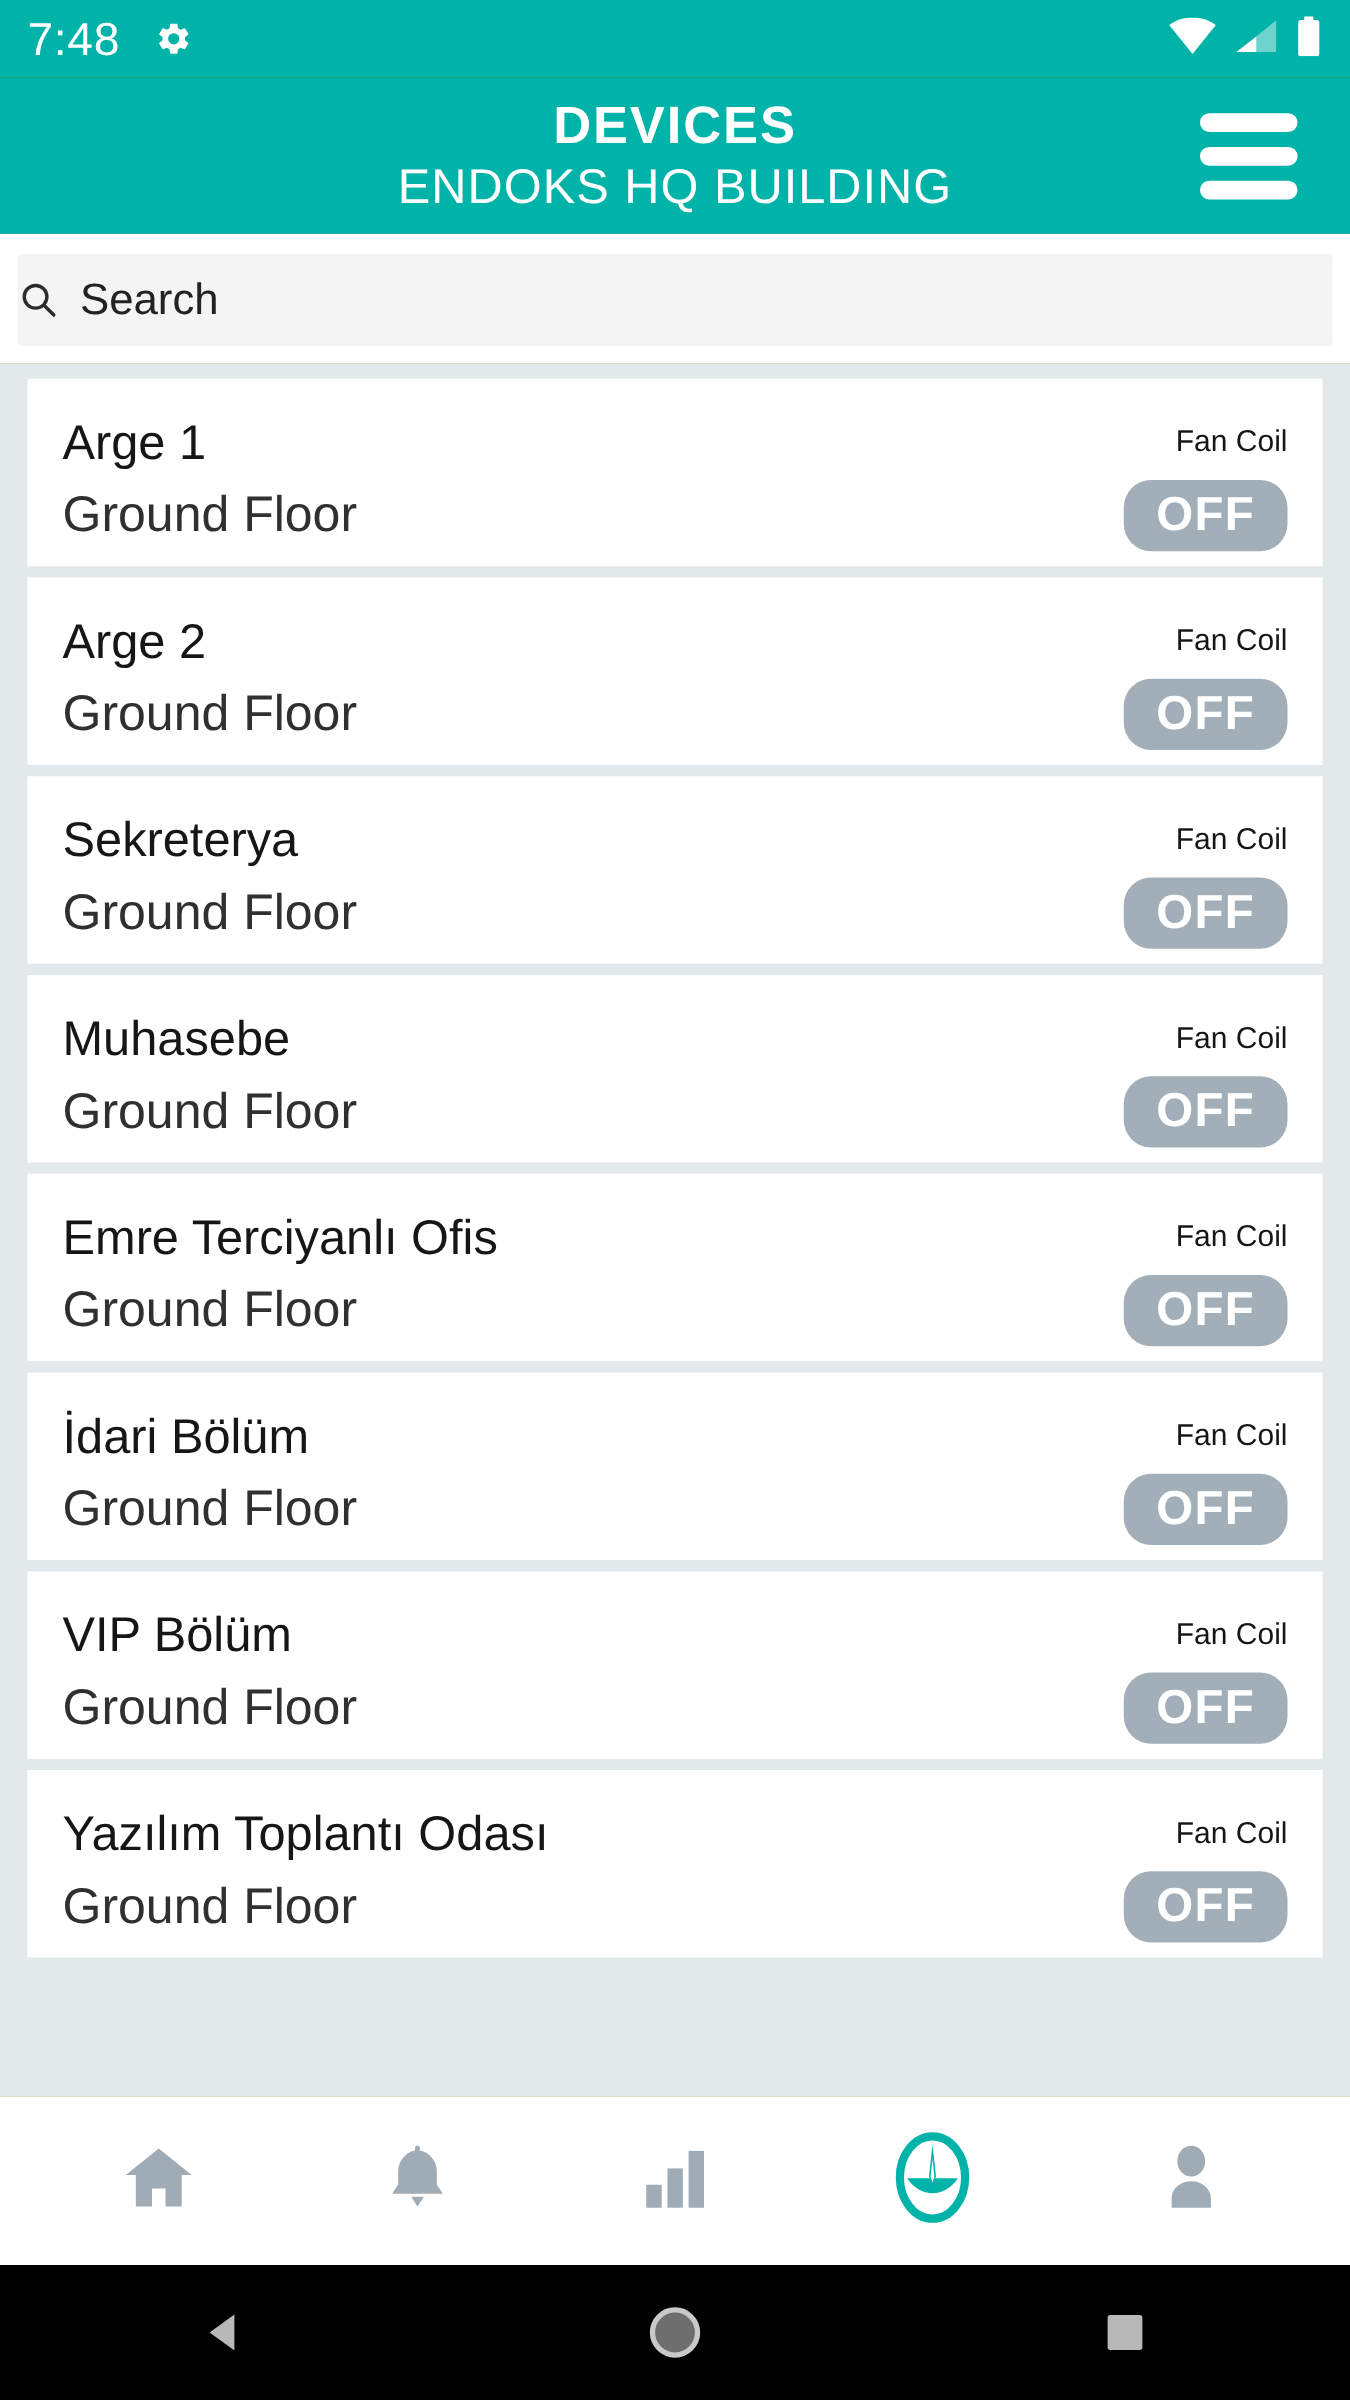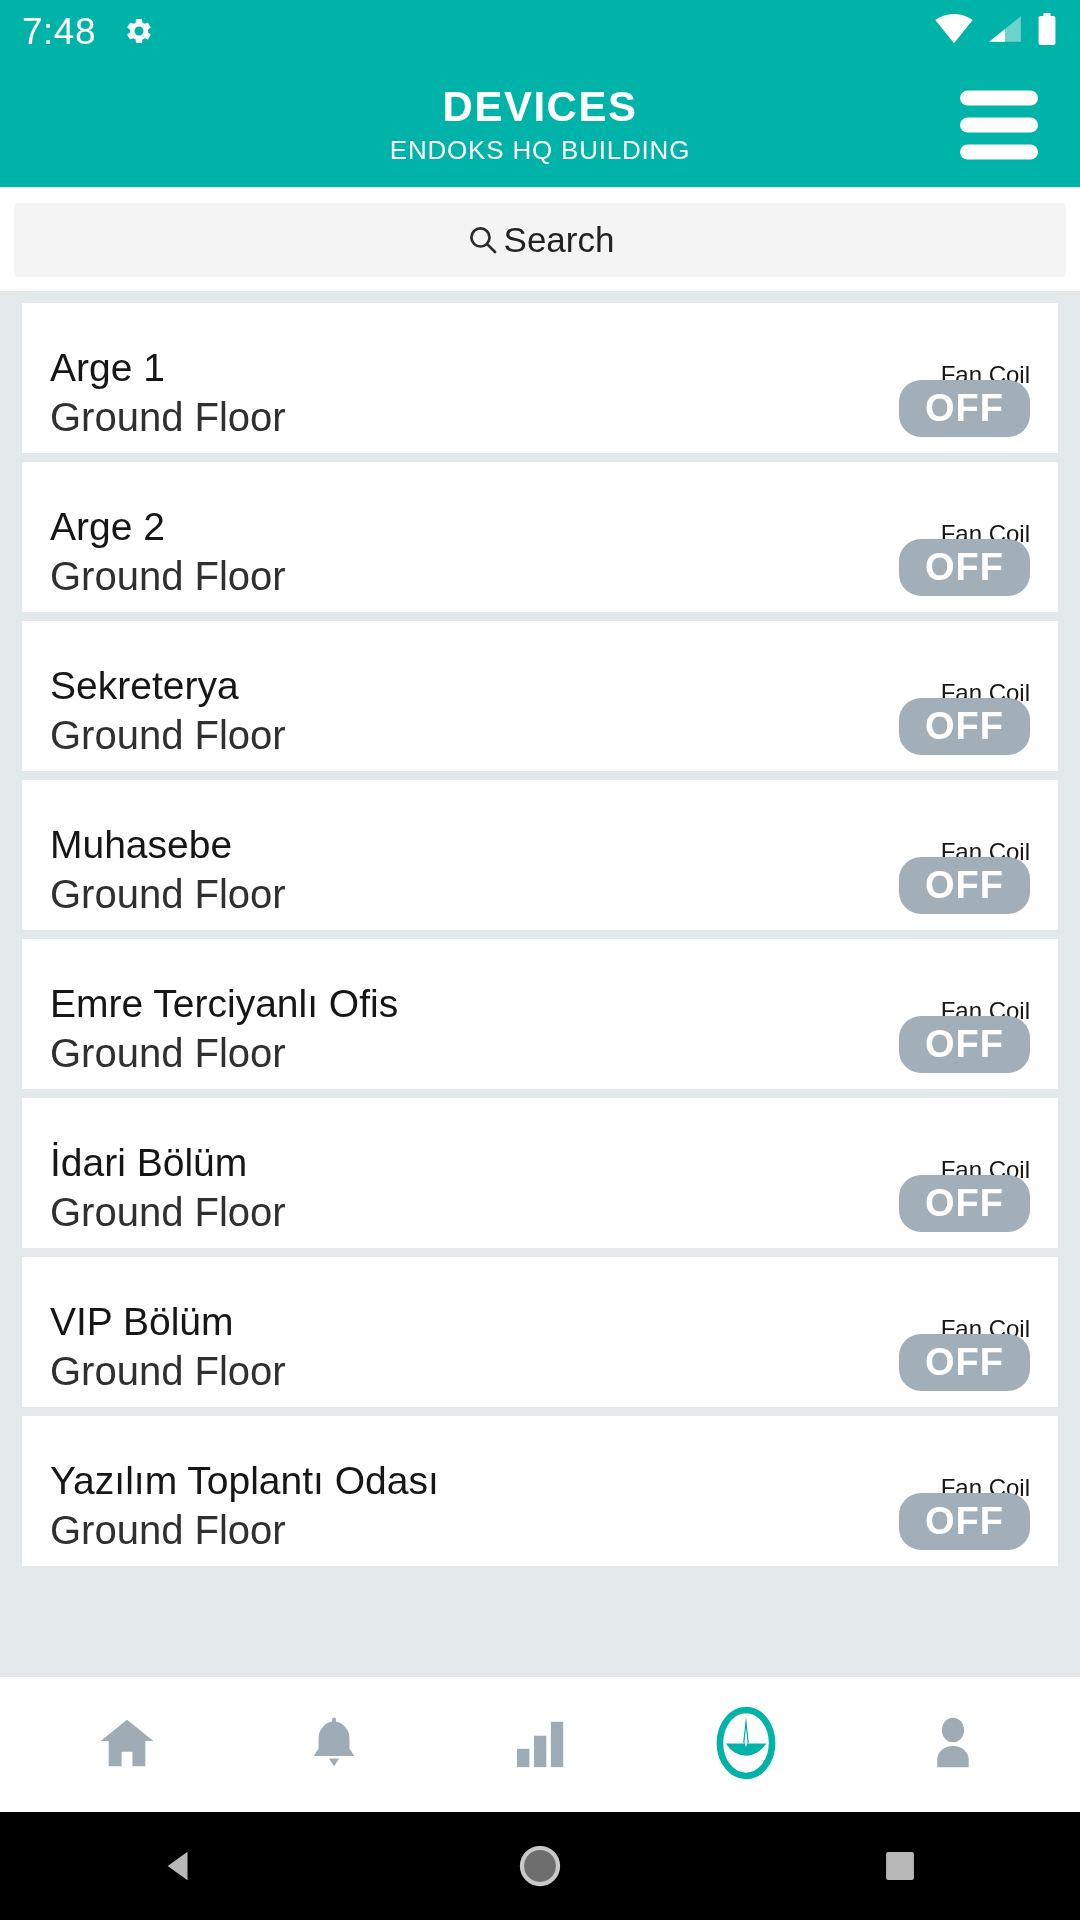--- a/index.html
+++ b/index.html
@@ -19,48 +19,48 @@
   .sb-gear{ margin-left:28px; display:flex; align-items:center; }
   .sb-right{ margin-left:auto; display:flex; align-items:center; gap:12px; }
 
   
   .appbar{
     background:#00b3a9; color:#fff; flex:0 0 auto;
     height:125px; position:relative;
     display:flex; flex-direction:column; align-items:center; justify-content:center;
   }
   .appbar-title{ font-size:42px; font-weight:700; letter-spacing:1.5px; line-height:1.15; }
-  .appbar-sub{ font-size:26px; font-weight:400; letter-spacing:.8px; margin-top:4px; line-height:1.15; }
+  .appbar-sub{ font-size:39px; font-weight:400; letter-spacing:.8px; margin-top:4px; line-height:1.15; }
   .hamburger{
     position:absolute; right:42px; top:50%; transform:translateY(-50%);
     width:78px; display:flex; flex-direction:column; gap:12px; cursor:pointer;
   }
   .hamburger span{ display:block; height:15px; background:#fff; border-radius:8px; }
 
   
   .search-wrap{ background:#ffffff; padding:16px 14px 14px 14px; flex:0 0 auto; }
   .searchbar{
     background:#f4f4f5; height:74px; border-radius:4px;
-    display:flex; align-items:center; justify-content:center; gap:4px;
+    display:flex; align-items:center; gap:16px;
     color:#3a3a3a;
   }
   .search-icon{ display:flex; align-items:center; }
   .search-text{ font-size:35px; color:#222; }
 
   
   .list{
     flex:1 1 auto; background:#e3e8ea; overflow:hidden;
     padding:12px 0 0 0; position:relative;
   }
   .card{
     background:#ffffff; margin:0 22px 9px 22px;
     padding:18px 28px 16px 28px;
     min-height:125px;
   }
-  .card-row{ display:flex; align-items:flex-end; justify-content:space-between; }
+  .card-row{ display:flex; align-items:center; justify-content:space-between; }
   .card-row.top{ height:66px; }
   .card-row.bottom{ height:50px; }
   .dev-name{ font-size:39px; color:#161616; font-weight:400; line-height:1; }
   .dev-type{ font-size:24px; color:#161616; font-weight:400; line-height:1; }
   .dev-floor{ font-size:40px; color:#303030; font-weight:400; line-height:1; }
   .state-badge{
     background:#a3afb8; color:#ffffff;
     font-size:38px; font-weight:bold; letter-spacing:1px;
     border-radius:22px; padding:9px 26px 10px 26px; line-height:1;
     min-width:118px; text-align:center;

